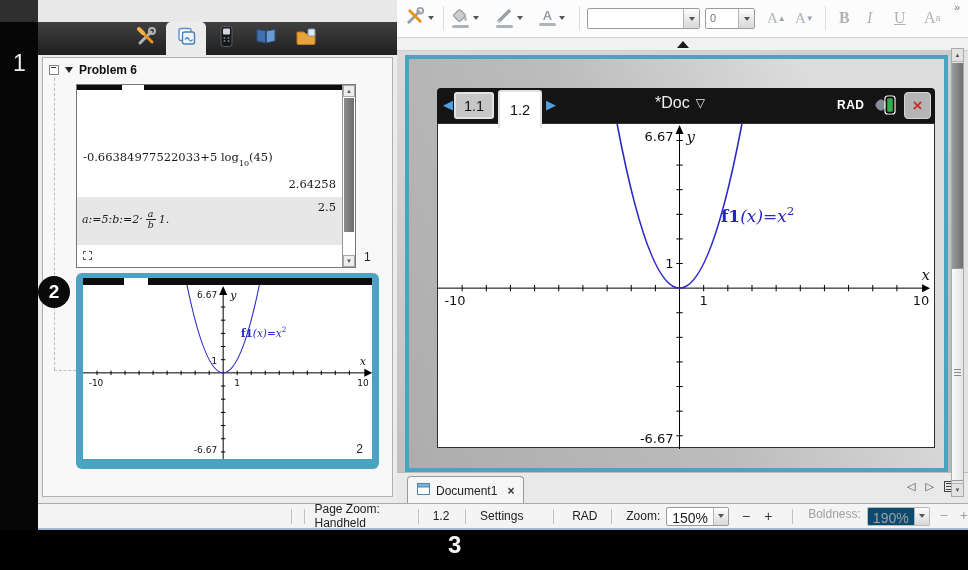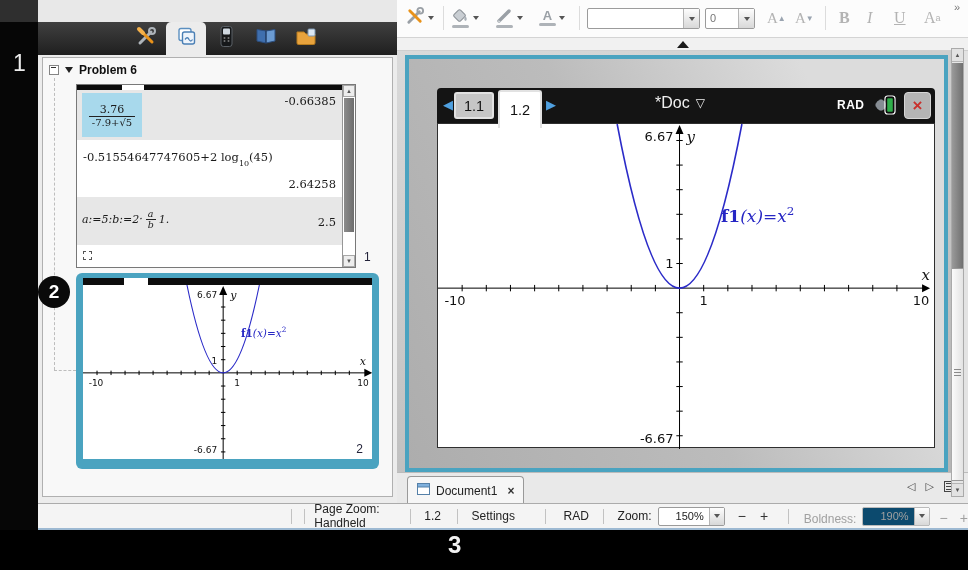--- a/index.html
+++ b/index.html
@@ -133,21 +133,21 @@
   #tab-nav{right:14px;top:7px;display:flex;align-items:center;gap:10px;color:#444;font-size:11px;}
   #page-list-icon{width:10px;height:11px;border:1px solid #444;
                   background:repeating-linear-gradient(#444 0 1px,transparent 1px 3px) center/6px 7px no-repeat;}
 
   
   #status-bar{left:38px;top:503px;width:930px;height:27px;background:#f4f4f4;border-top:1px solid #ababab;
               border-bottom:2px solid #9db9d2;display:flex;align-items:center;font-size:12px;color:#222;}
   .ssep{width:1px;height:15px;background:#c2c2c2;}
   .sp{flex:0 0 auto;}
   .scombo{display:flex;border:1px solid #9b9b9b;background:#fff;height:19px;border-radius:2px;}
-  .scombo .val{padding:2px 5px;font-size:11px;color:#222;margin-left:12px;}
+  .scombo .val{padding:2px 5px;font-size:14px;color:#222;}
   .scombo .dd{width:15px;background:linear-gradient(#fdfdfd,#d8d8d8);border-left:1px solid #b5b5b5;
               display:flex;align-items:center;justify-content:center;}
   .scombo .dd .dd-arrow{margin:0;}
   .pm{font-size:14px;color:#333;}
   .grayed, .grayed *{color:#a0a0a0 !important;}
   .grayed .scombo{background:#0c4a6e;border-color:#bbb;}
 </style>
 </head>
 <body>
 
@@ -220,41 +220,34 @@
         <span class="tri-down"></span>
         <span>Problem 6</span>
       </div>
       <div class="abs" id="tree-vline"></div>
       <div class="abs" id="tree-hline"></div>
 
       <div class="abs" id="thumb1">
         <div class="abs" id="thumb1-topbar">
           <div class="abs" id="thumb1-topbar-gap"></div>
         </div>
-        <div class="abs calcrow" id="crow1" style="top:5px;">
-          <div class="abs frac-box">
-            <span class="frac-num">3.76</span>
-            <span class="frac-den"><span>-7.9+√</span><span class="rad">5</span></span>
-          </div>
-          <span class="calc-res" style="top:4px;">-0.66385</span>
-        </div>
         <div class="abs calcrow" id="crow2">
-          <span class="expr"><span>-0.51554647747605+2 log</span><sub class="logbase">10</sub><span>(45)</span></span>
+          <span class="expr"><span>-0.66384977522033+5 log</span><sub class="logbase">10</sub><span>(45)</span></span>
           <span class="calc-res" style="bottom:6px;">2.64258</span>
         </div>
         <div class="abs calcrow" id="crow3">
           <span class="expr">
             <span>a:=5:b:=2·</span>
             <span class="mini-frac">
                 <span>a</span>
                 <span class="d">b</span>
               </span>
             <span>1.</span>
           </span>
-          <span class="calc-res" style="top:18px;">2.5</span>
+          <span class="calc-res" style="top:3px;">2.5</span>
         </div>
         <div class="abs calcrow" id="crow4">
           <div class="abs" id="empty-prompt"></div>
         </div>
         <div class="abs" id="thumb1-scroll">
           <div class="abs mini-sbtn" style="top:0;">▲</div>
           <div class="abs" id="thumb1-sthumb"></div>
           <div class="abs mini-sbtn" style="bottom:0;">▼</div>
         </div>
       </div>
@@ -542,21 +535,21 @@
           <span class="dd-arrow"></span>
         </span>
     </span>
     <span class="sp" style="width:13px;"></span>
     <span class="pm">−</span>
     <span class="sp" style="width:14px;"></span>
     <span class="pm">+</span>
     <span class="sp" style="width:20px;"></span>
     <span class="ssep"></span>
     <span class="sp" style="width:15px;"></span>
-    <span class="grayed" style="display:flex;align-items:flex-end;">
+    <span class="grayed" style="display:flex;align-items:flex-start;">
       <span>Boldness:</span>
       <span class="sp" style="width:6px;"></span>
       <span class="scombo">
         <span class="val">190%</span>
         <span class="dd">
             <span class="dd-arrow"></span>
           </span>
       </span>
       <span class="sp" style="width:10px;"></span>
       <span class="pm">−</span>

